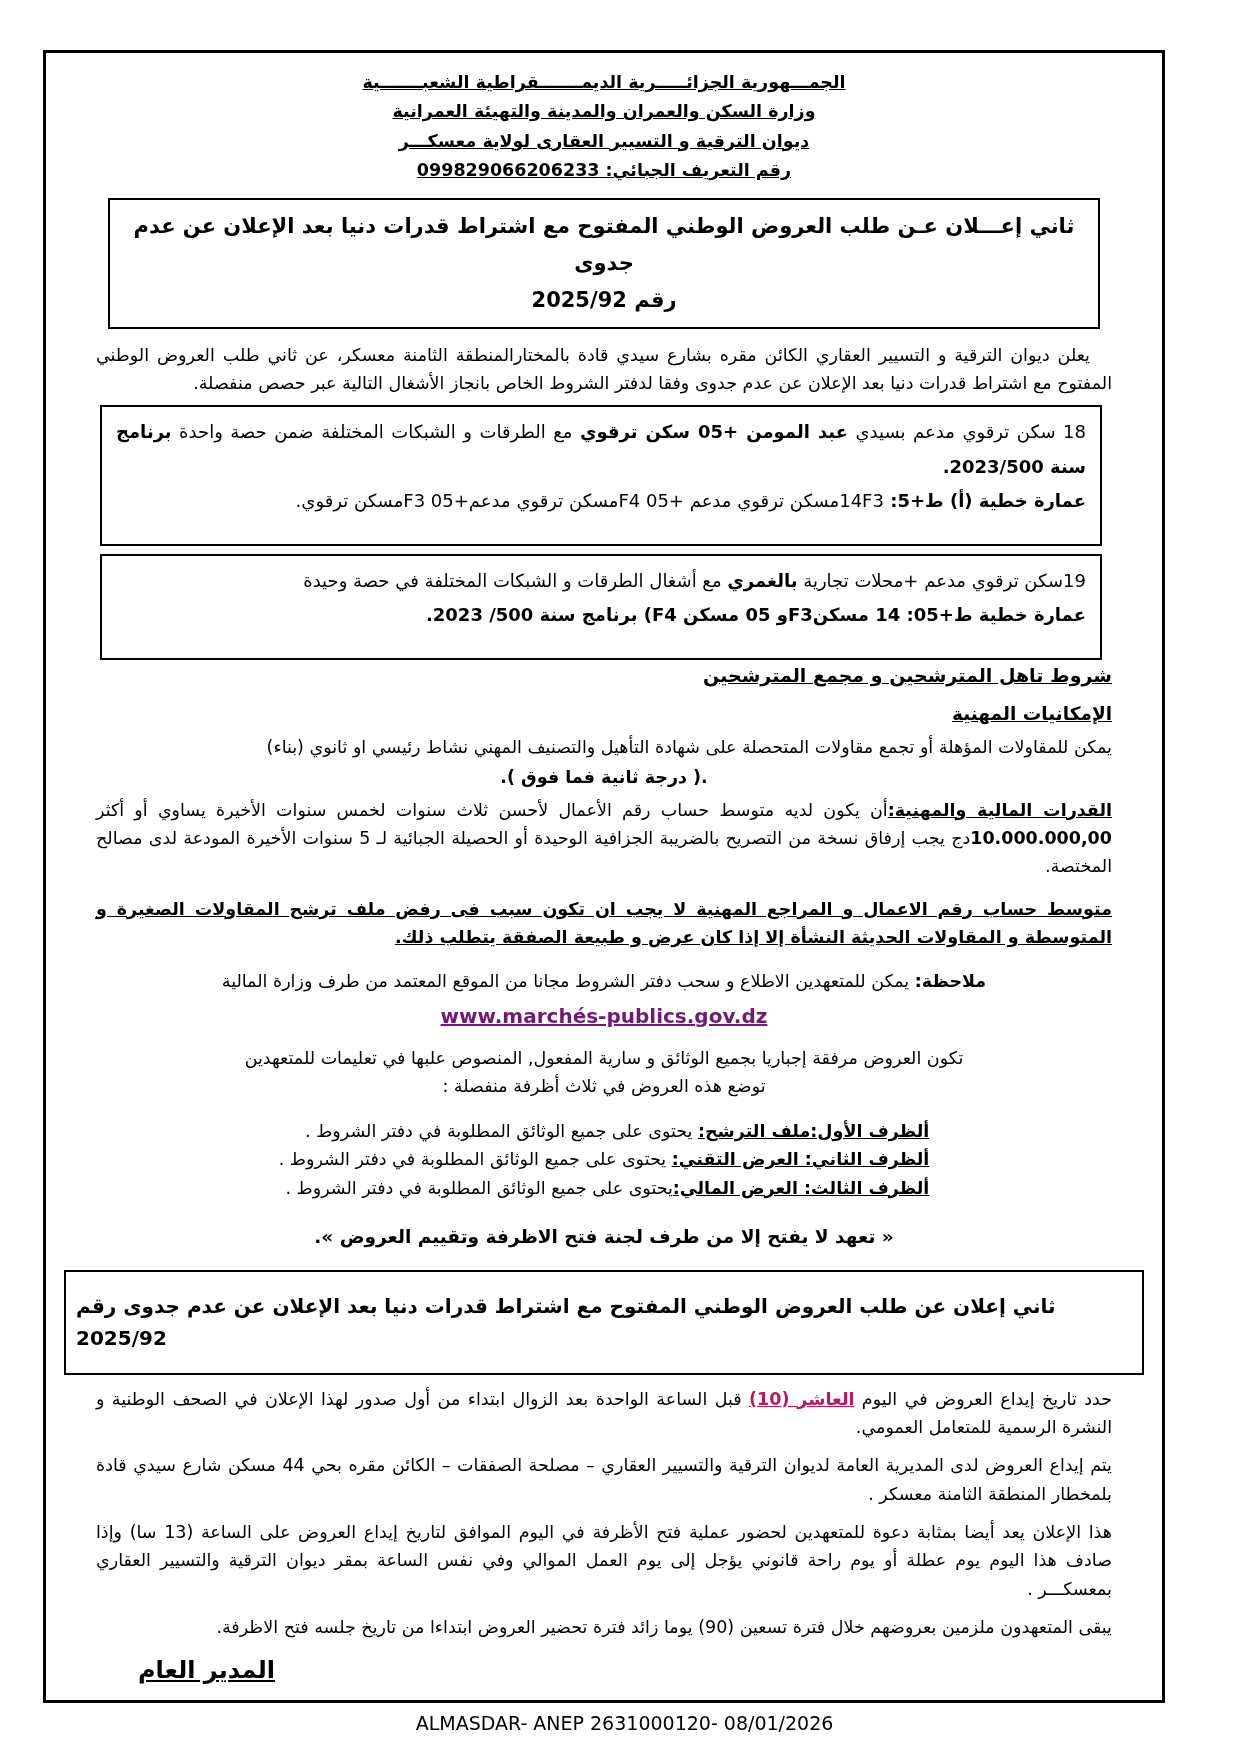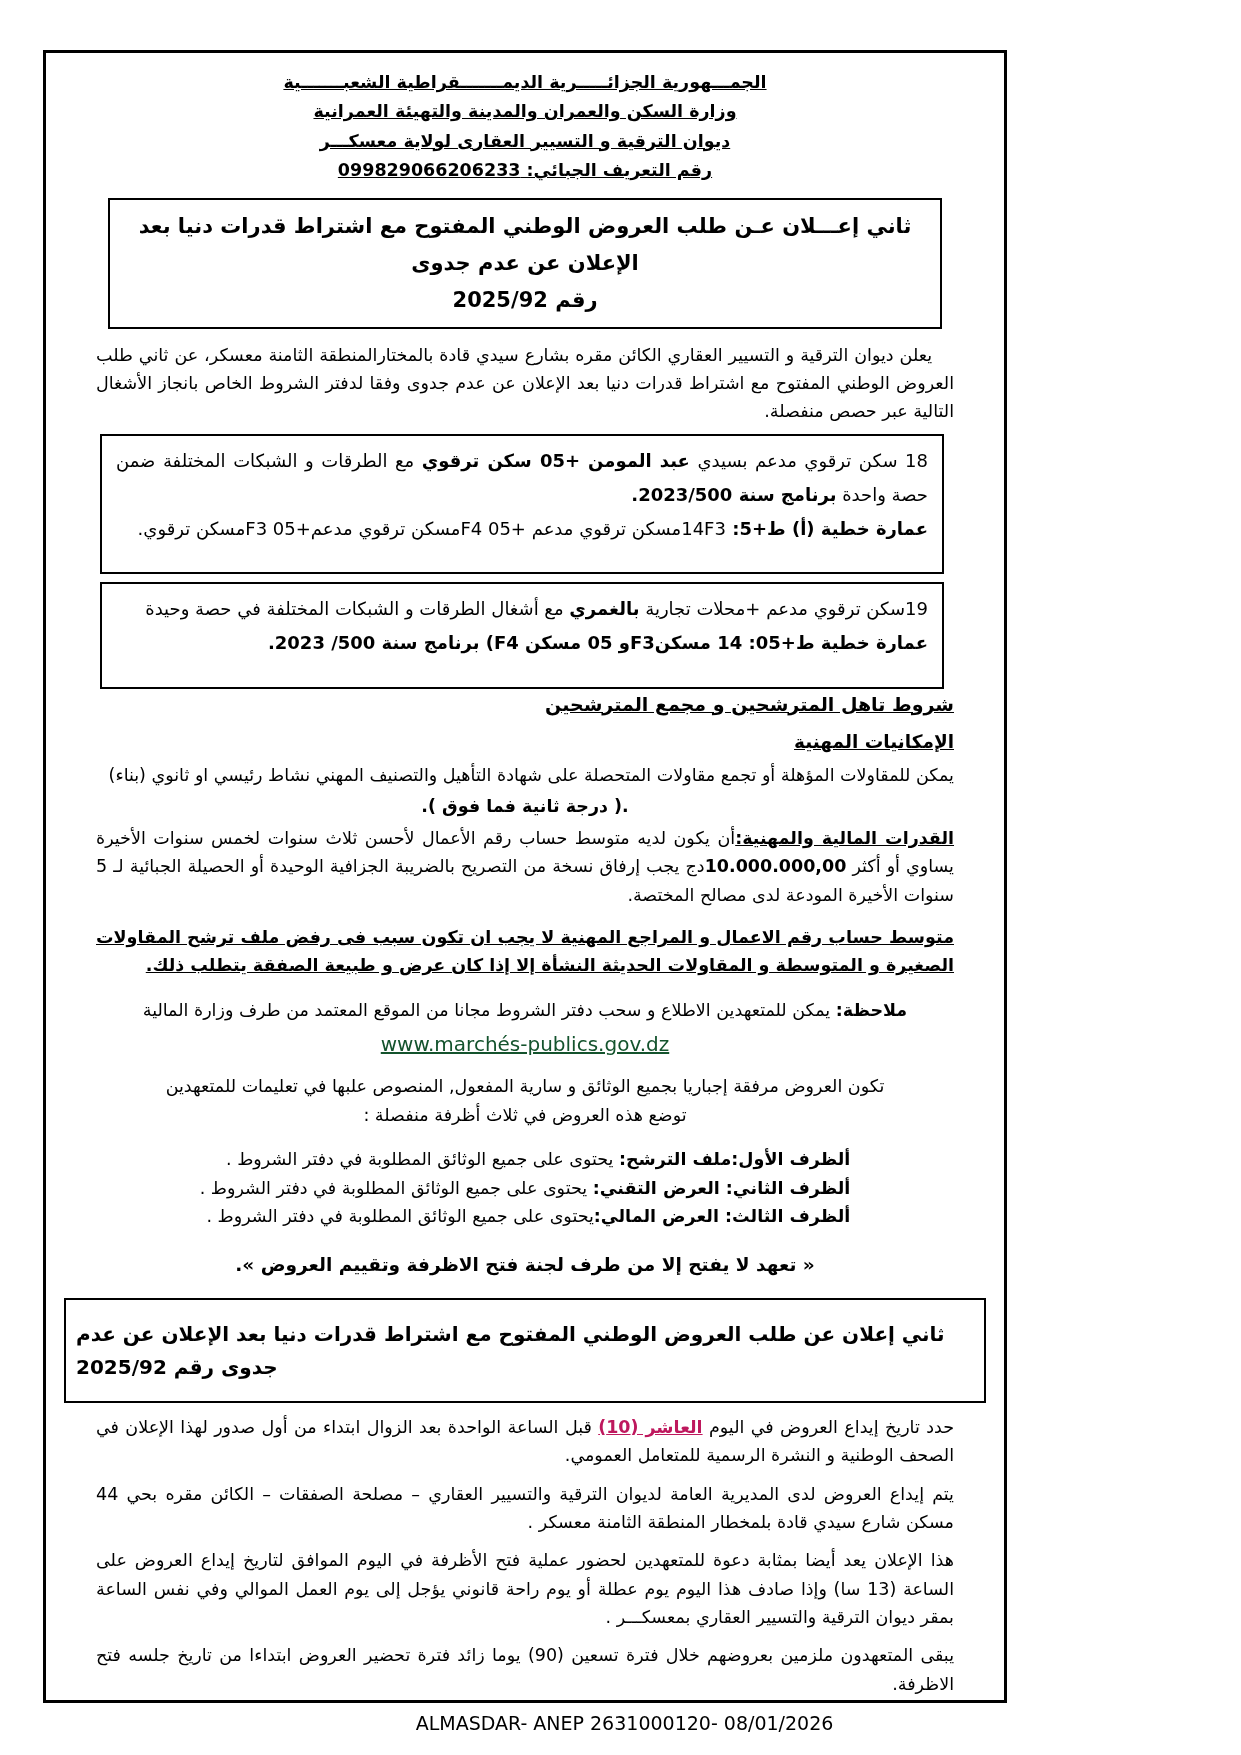--- a/index.html
+++ b/index.html
@@ -8,21 +8,21 @@
     width:1241px;
     height:1755px;
     background:#ffffff;
     font-family:"DejaVu Sans", sans-serif;
     color:#000;
     overflow:hidden;
   }
   .doc-frame{
     position:absolute;
     left:43px; top:50px;
-    width:964px; height:1653px;
+    width:1122px; height:1653px;
     border:3px solid #000;
     box-sizing:border-box;
     padding:14px 50px 15px 50px;
     direction:rtl;
     font-size:17.5px;
     line-height:1.62;
     overflow:hidden;
   }
   .hdr{ text-align:center; font-weight:bold; }
   .hdr div{ margin:1px 0; }
@@ -58,35 +58,35 @@
   .sme-note{
     margin:14px 0 0 0;
     font-weight:bold;
     text-decoration:underline;
     text-align:justify;
   }
   .note-line{ text-align:center; margin:16px 0 0 0; }
   .site-link{
     display:block;
     text-align:center;
-    font-weight:normal;
+    font-weight:bold;
     font-size:20px;
-    color:#14532d;
+    color:#701a75;
     text-decoration:underline;
     margin:4px 0 0 0;
   }
   .offers-intro{ text-align:center; margin:12px 0 0 0; }
   .env-block{
     width:-moz-fit-content;
     width:fit-content;
     margin:16px auto 0 auto;
     text-align:right;
   }
   .env-line{ margin:0; }
-  .env-label{ font-weight:bold; }
+  .env-label{ font-weight:bold; text-decoration:underline; }
   .quote-line{ text-align:center; font-weight:bold; font-size:18.5px; margin:20px 0 0 0; }
   .title-box2{
     border:2.5px solid #000;
     margin:18px -32px 0 -32px;
     padding:18px 10px;
     text-align:left;
     font-weight:bold;
     font-size:20px;
   }
   .deposit p{ margin:10px 0 0 0; text-align:justify; }

